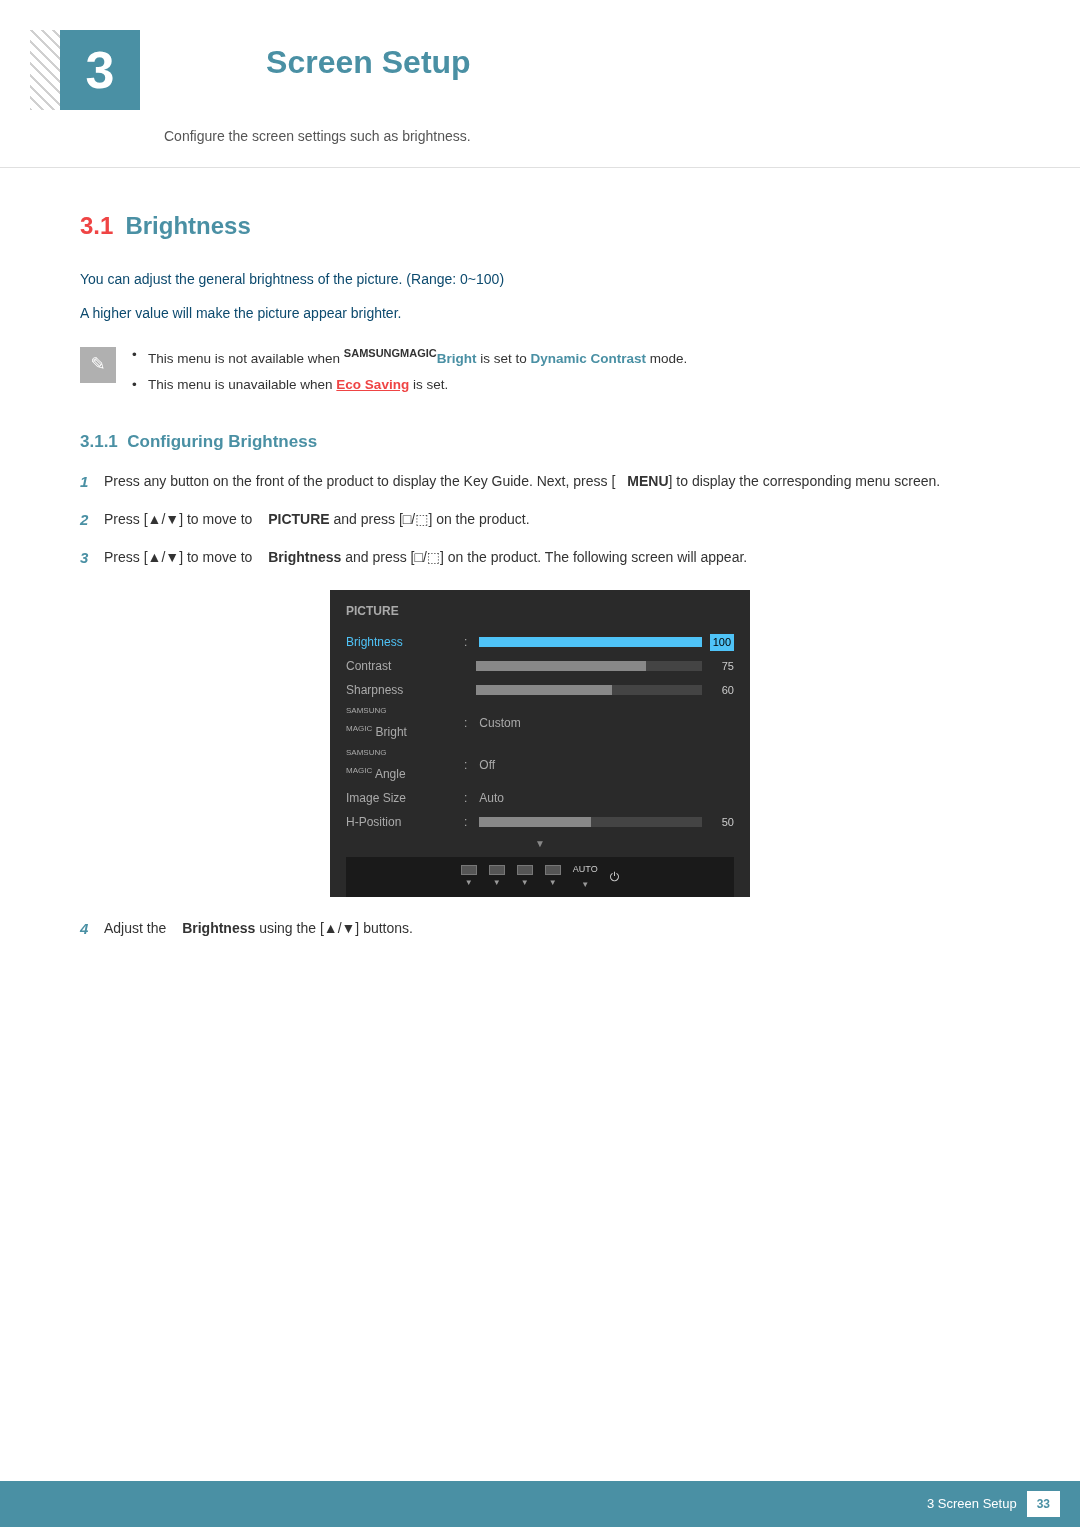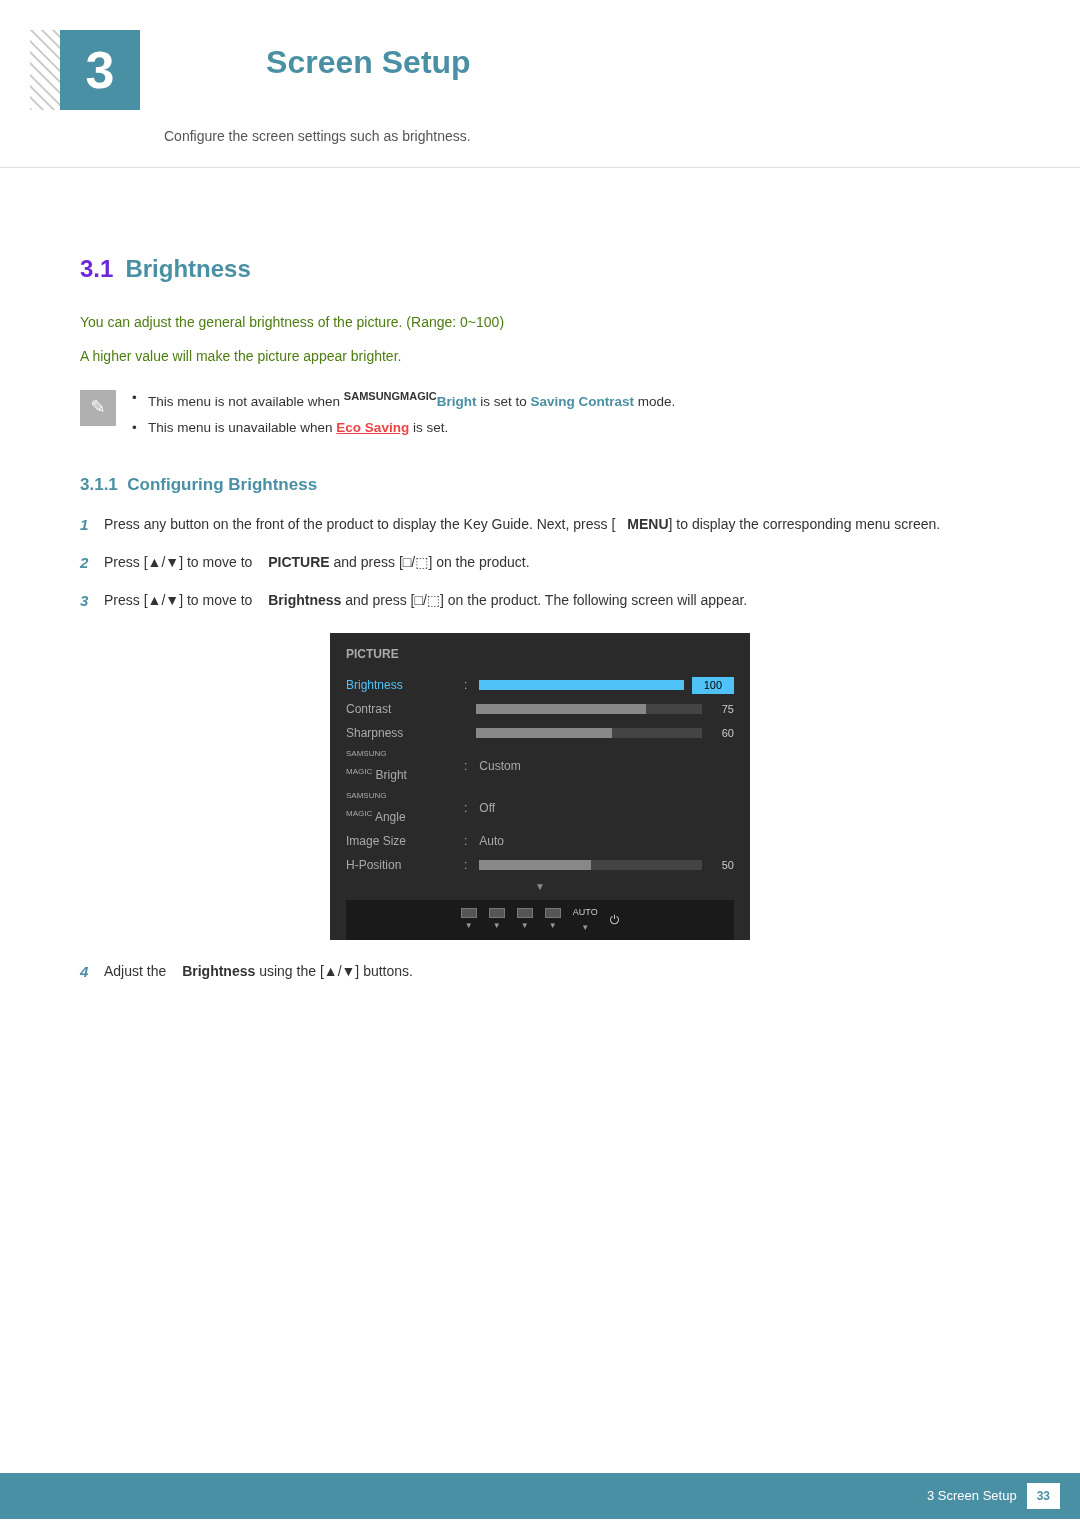--- a/index.html
+++ b/index.html
@@ -82,27 +82,26 @@
       font-size: 24px;
       font-weight: bold;
       color: #4a90a4;
       margin-bottom: 24px;
       display: flex;
       align-items: baseline;
       gap: 12px;
     }
 
     .section-number {
-      color: #6d28d9;
-      margin-top: 43px;
+      color: #ef4444;
     }
 
     .section-desc {
       font-size: 14px;
-      color: #4d7c0f;
+      color: #0c4a6e;
       margin-bottom: 12px;
       line-height: 1.6;
     }
 
     
     .note-container {
       display: flex;
       align-items: flex-start;
       margin: 20px 0;
       gap: 16px;
@@ -321,21 +320,21 @@
     }
 
     .osd-auto-label {
       color: #ccc;
       font-size: 9px;
     }
 
     
     .page-footer {
       position: absolute;
-      bottom: 8px;
+      bottom: 0;
       left: 0;
       right: 0;
       background: #4a90a4;
       display: flex;
       justify-content: flex-end;
       align-items: center;
       padding: 10px 20px;
       gap: 0;
     }
 
@@ -376,21 +375,21 @@
 
   <p class="section-desc">You can adjust the general brightness of the picture. (Range: 0~100)</p>
   <p class="section-desc">A higher value will make the picture appear brighter.</p>
 
   <div class="note-container">
     <div class="note-icon">
       <span class="note-icon-inner">✎</span>
     </div>
     <ul class="note-items">
       <li>
-        This menu is not available when <span class="brand-text">SAMSUNG</span><span class="brand-text">MAGIC</span><span class="highlight-blue">Bright</span> is set to <span class="highlight-blue">Saving Contrast</span> mode.
+        This menu is not available when <span class="brand-text">SAMSUNG</span><span class="brand-text">MAGIC</span><span class="highlight-blue">Bright</span> is set to <span class="highlight-blue">Dynamic Contrast</span> mode.
       </li>
       <li>
         This menu is unavailable when <span class="highlight-teal">Eco Saving</span> is set.
       </li>
     </ul>
   </div>
 
   <div class="subsection-title">
     <span>3.1.1</span>&nbsp;
     <span>Configuring Brightness</span>
@@ -424,21 +423,21 @@
   <div class="osd-container">
     <div class="osd-screen">
       <div class="osd-title-bar">PICTURE</div>
 
       <div class="osd-row selected">
         <span class="osd-label" style="color:#4fc3f7;">Brightness</span>
         <span class="osd-colon">:</span>
         <div class="osd-bar-container">
           <div class="osd-bar-fill green" style="width:100%;"></div>
         </div>
-        <span class="osd-value" style="background:#4fc3f7; color:#000; padding: 0 12px; text-align: right;">100</span>
+        <span class="osd-value" style="background:#4fc3f7; color:#000; padding: 0 3px; text-align: right;">100</span>
       </div>
 
       <div class="osd-row">
         <span class="osd-label">Contrast</span>
         <span class="osd-colon"></span>
         <div class="osd-bar-container">
           <div class="osd-bar-fill gray" style="width:75%;"></div>
         </div>
         <span class="osd-value">75</span>
       </div>

